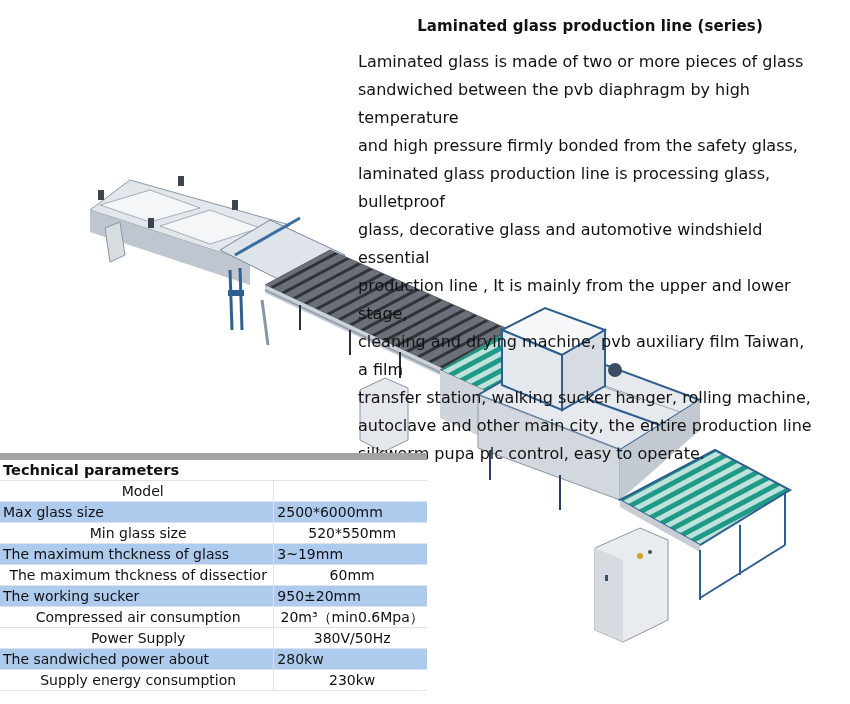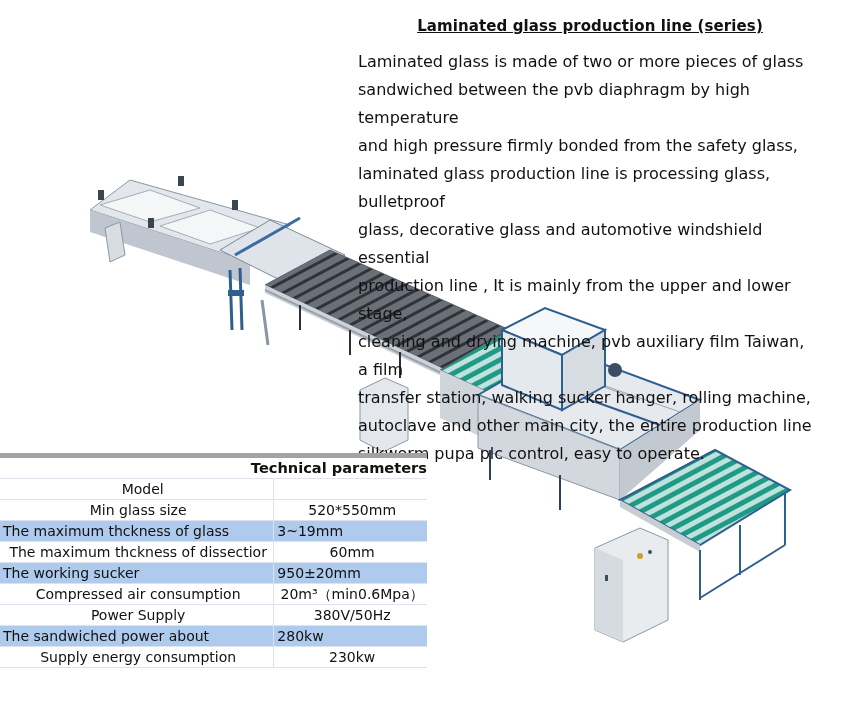--- a/index.html
+++ b/index.html
@@ -29,21 +29,20 @@
       width: 480px;
     }
     .desc-title {
       font-weight: bold;
       font-size: 15px;
       text-align: center;
       margin: 0 0 0 0;
       line-height: 20px;
       letter-spacing: 0.1px;
       padding-left: 8px;
-      text-decoration: underline;
     }
     .desc-body {
       font-size: 16px;
       line-height: 28px;
       margin: 12px;
       white-space: pre-line;
     }
     .spec-table {
       position: absolute;
       left: 0;
@@ -58,22 +57,22 @@
       height: 20px;
       padding: 0 0 0 3px;
       line-height: 20px;
       white-space: nowrap;
       overflow: hidden;
       border-bottom: 1px solid #dce3ef;
     }
     .spec-table .title-row th {
       font-weight: bold;
       font-size: 14.6px;
-      text-align: right;
-      border-top: 5px solid #a3a3a3;
+      text-align: left;
+      border-top: 7px solid #a3a3a3;
     }
     .spec-table .model-row td.label {
       text-align: center;
       padding-left: 12px;
     }
     .spec-table td.label {
       width: 270px;
       border-right: 1px solid #dce3ef;
     }
     .spec-table td.value {
@@ -190,20 +189,24 @@
 
 <table class="spec-table">
   <tbody>
       <tr class="title-row plain">
     <th colspan="2">Technical parameters</th>
   </tr>
   <tr class="model-row plain">
     <td class="label">Model</td>
     <td class="value"></td>
   </tr>
+  <tr class="band">
+    <td class="label">Max glass size</td>
+    <td class="value">2500*6000mm</td>
+  </tr>
   <tr class="plain">
     <td class="label">Min glass size</td>
     <td class="value">520*550mm</td>
   </tr>
   <tr class="band">
     <td class="label">The maximum thckness of glass</td>
     <td class="value">3~19mm</td>
   </tr>
   <tr class="plain">
     <td class="label">The maximum thckness of dissectior</td>

